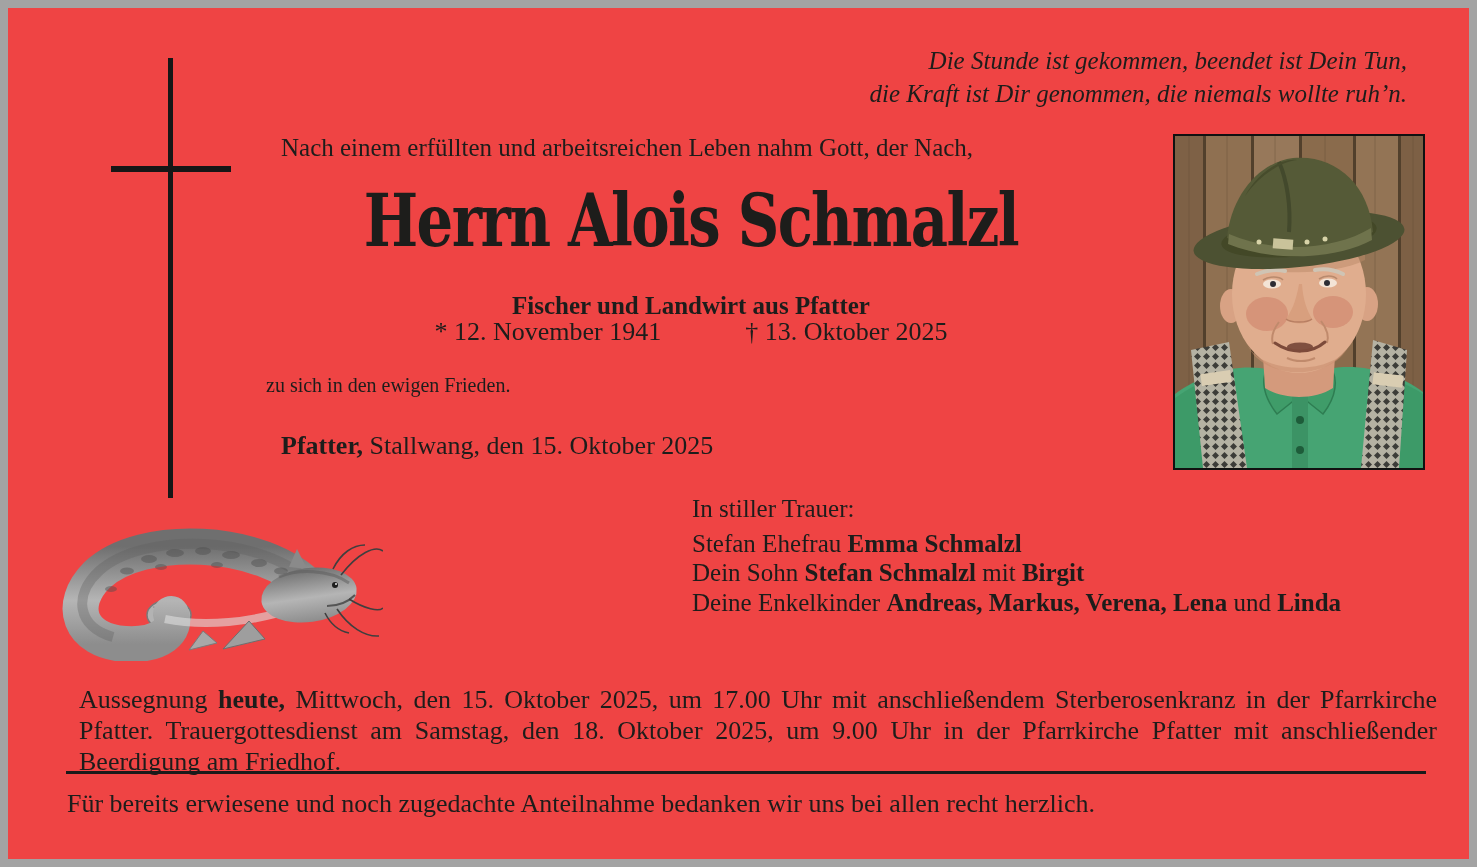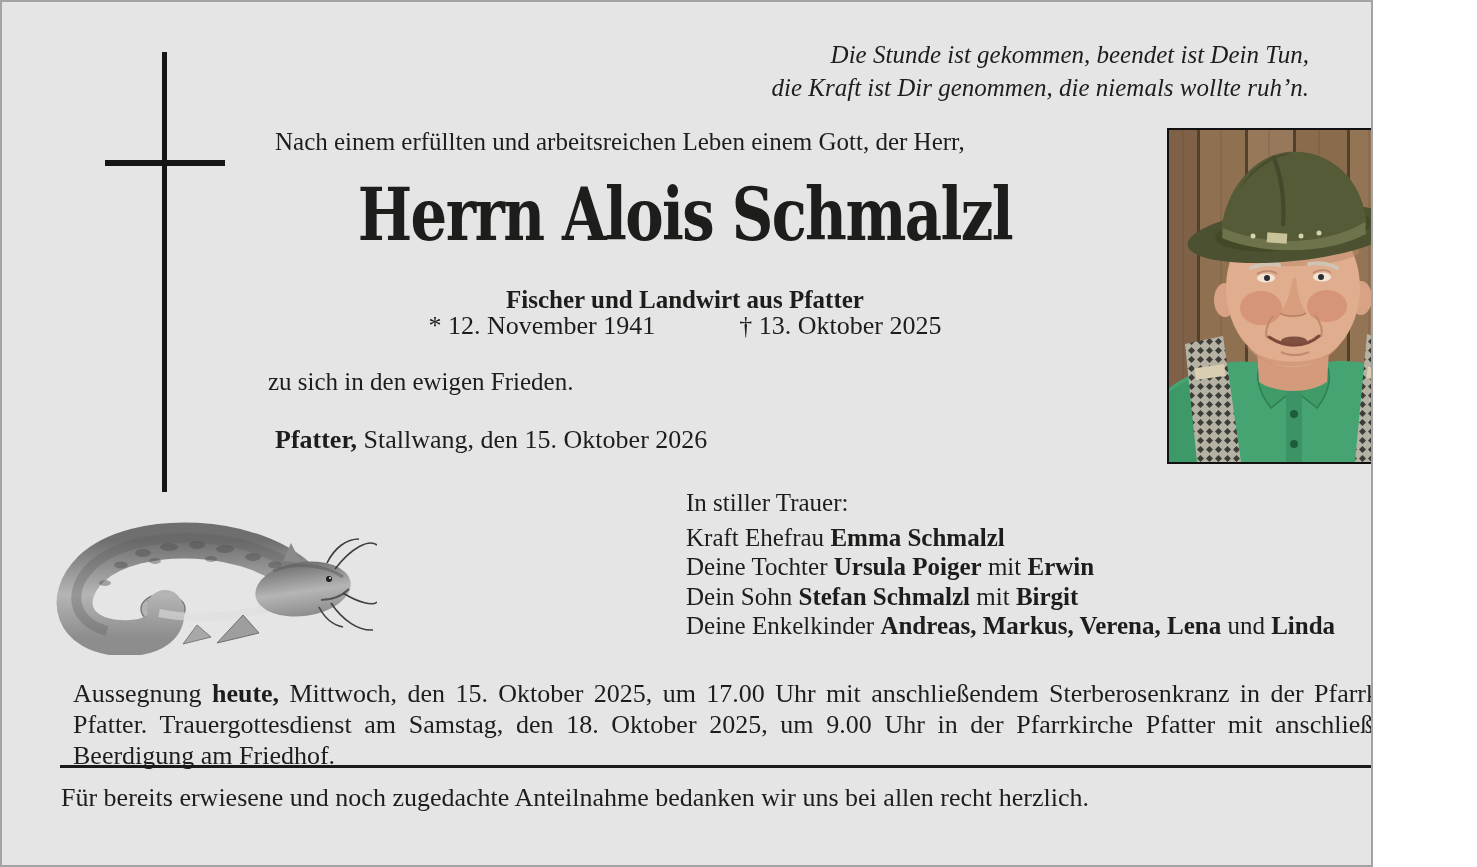--- a/index.html
+++ b/index.html
@@ -1,37 +1,37 @@
 <!DOCTYPE html>
 <html><head>
 <meta charset="utf-8">
 <style>
   html,body { margin:0; padding:0; background:#ffffff; }
   .notice {
-    position:relative; width:1373px; height:867px; box-sizing:border-box;
-    border:2px solid #a3a3a3; background:#e5e5e5; overflow:hidden;
+    position:relative; width:1477px; height:867px; box-sizing:border-box;
+    border:8px solid #a3a3a3; background:#ef4444; overflow:hidden;
     font-family:"Liberation Serif", serif; color:#1d1d1b;
   }
   .quote {
     position:absolute; top:36px; right:62px; text-align:right;
     font-style:italic; font-size:25px; line-height:33px;
   }
   .cross-v { position:absolute; left:160px; top:50px; width:5px; height:440px; background:#161616; }
   .cross-h { position:absolute; left:103px; top:158px; width:120px; height:6px; background:#161616; }
   .intro { position:absolute; left:273px; top:126px; font-size:25px; }
   .name-row { position:absolute; left:273px; top:176px; width:820px; text-align:center; }
   .name-row > span {
     display:inline-block; white-space:nowrap; font-weight:bold;
     font-family:"DejaVu Serif","Liberation Serif",serif;
     font-size:72px; line-height:74px; letter-spacing:-2px;
     transform:scaleX(0.80); transform-origin:50% 50%;
   }
   .subtitle { position:absolute; left:273px; top:270px; width:820px; text-align:center; font-weight:bold; font-size:25px;margin-top:14px; }
   .dates { position:absolute; left:273px; top:309px; width:820px; display:flex; justify-content:center; gap:84px; font-size:26px; }
-  .closing { position:absolute; left:266px; top:366px; font-size:25px; }
+  .closing { position:absolute; left:258px; top:366px; font-size:20px; }
   .place-date { position:absolute; left:273px; top:423px; font-size:26px; }
   .photo { position:absolute; left:1165px; top:126px; width:252px; height:336px; margin:0; border:2px solid #111; box-sizing:border-box; }
   .photo svg { display:block; width:100%; height:100%; }
   .mourning { position:absolute; left:684px; top:486px; font-size:25px; line-height:29.5px; }
   .mourning .hdr { margin-bottom:5px; }
   .fish { position:absolute; left:45px; top:515px; width:330px; height:138px; margin:0; }
   .fish svg { display:block; width:100%; height:100%; }
   .service { position:absolute; left:59px; top:664px; width:1358px; margin:12px; font-size:26px; line-height:31px; text-align:justify; }
   .separator { position:absolute; left:58px; top:763px; width:1360px; height:0; border:none; border-top:3px solid #1a1a1a; margin:0; }
   .thanks { position:absolute; left:59px; top:781px; margin:0; font-size:26px; }
@@ -45,36 +45,36 @@
   <div class="quote">
     <div>Die Stunde ist gekommen, beendet ist Dein Tun,</div>
     <div>die Kraft ist Dir genommen, die niemals wollte ruh’n.</div>
   </div>
 
   <div>
     <div class="cross-v"></div>
     <div class="cross-h"></div>
   </div>
 
-  <div class="intro">Nach einem erfüllten und arbeitsreichen Leben einem Gott, der Herr,</div>
+  <div class="intro">Nach einem erfüllten und arbeitsreichen Leben nahm Gott, der Nach,</div>
 
   <div class="name-row">
     <span>Herrn Alois Schmalzl</span>
   </div>
 
   <div class="subtitle">Fischer und Landwirt aus Pfatter</div>
 
   <div class="dates">
     <span>* 12. November 1941</span>
     <span>† 13. Oktober 2025</span>
   </div>
 
   <div class="closing">zu sich in den ewigen Frieden.</div>
 
-  <div class="place-date"><span class="bold">Pfatter,</span><span> Stallwang, den 15. Oktober 2026</span></div>
+  <div class="place-date"><span class="bold">Pfatter,</span><span> Stallwang, den 15. Oktober 2025</span></div>
 
   <figure class="photo">
     <svg viewBox="0 0 248 332" preserveAspectRatio="none">
       <defs>
         <pattern id="susp" width="9" height="9" patternUnits="userSpaceOnUse">
           <rect width="9" height="9" fill="#b5b2a3"></rect>
           <path d="M4.5,1 L8,4.5 L4.5,8 L1,4.5 Z" fill="#3c3c38"></path>
         </pattern>
       </defs>
 
@@ -157,22 +157,21 @@
       <path d="M54,98 C100,118 160,114 196,92 L197,104 C160,124 96,126 53,108 Z" fill="#6f734c"></path>
       <rect x="98" y="103" width="20" height="10" fill="#c9c39a" transform="rotate(4 108 108)"></rect>
       <circle cx="132" cy="106" r="2.5" fill="#d8d3a8"></circle>
       <circle cx="150" cy="103" r="2.5" fill="#d8d3a8"></circle>
       <circle cx="84" cy="106" r="2.5" fill="#d8d3a8"></circle>
     </svg>
   </figure>
 
   <div class="mourning">
     <div class="hdr">In stiller Trauer:</div>
-    <div><span>Kraft Ehefrau </span><span class="bold">Emma Schmalzl</span></div>
-    <div><span>Deine Tochter </span><span class="bold">Ursula Poiger</span><span> mit </span><span class="bold">Erwin</span></div>
+    <div><span>Stefan Ehefrau </span><span class="bold">Emma Schmalzl</span></div>
     <div><span>Dein Sohn </span><span class="bold">Stefan Schmalzl</span><span> mit </span><span class="bold">Birgit</span></div>
     <div><span>Deine Enkelkinder </span><span class="bold">Andreas, Markus, Verena, Lena</span><span> und </span><span class="bold">Linda</span></div>
   </div>
 
   <figure class="fish">
     <svg viewBox="0 0 330 138" preserveAspectRatio="none">
       <defs>
         <linearGradient id="g1" x1="0" y1="0" x2="0" y2="1">
           <stop offset="0" stop-color="#6f6f6f"></stop>
           <stop offset="0.55" stop-color="#b5b5b5"></stop>

